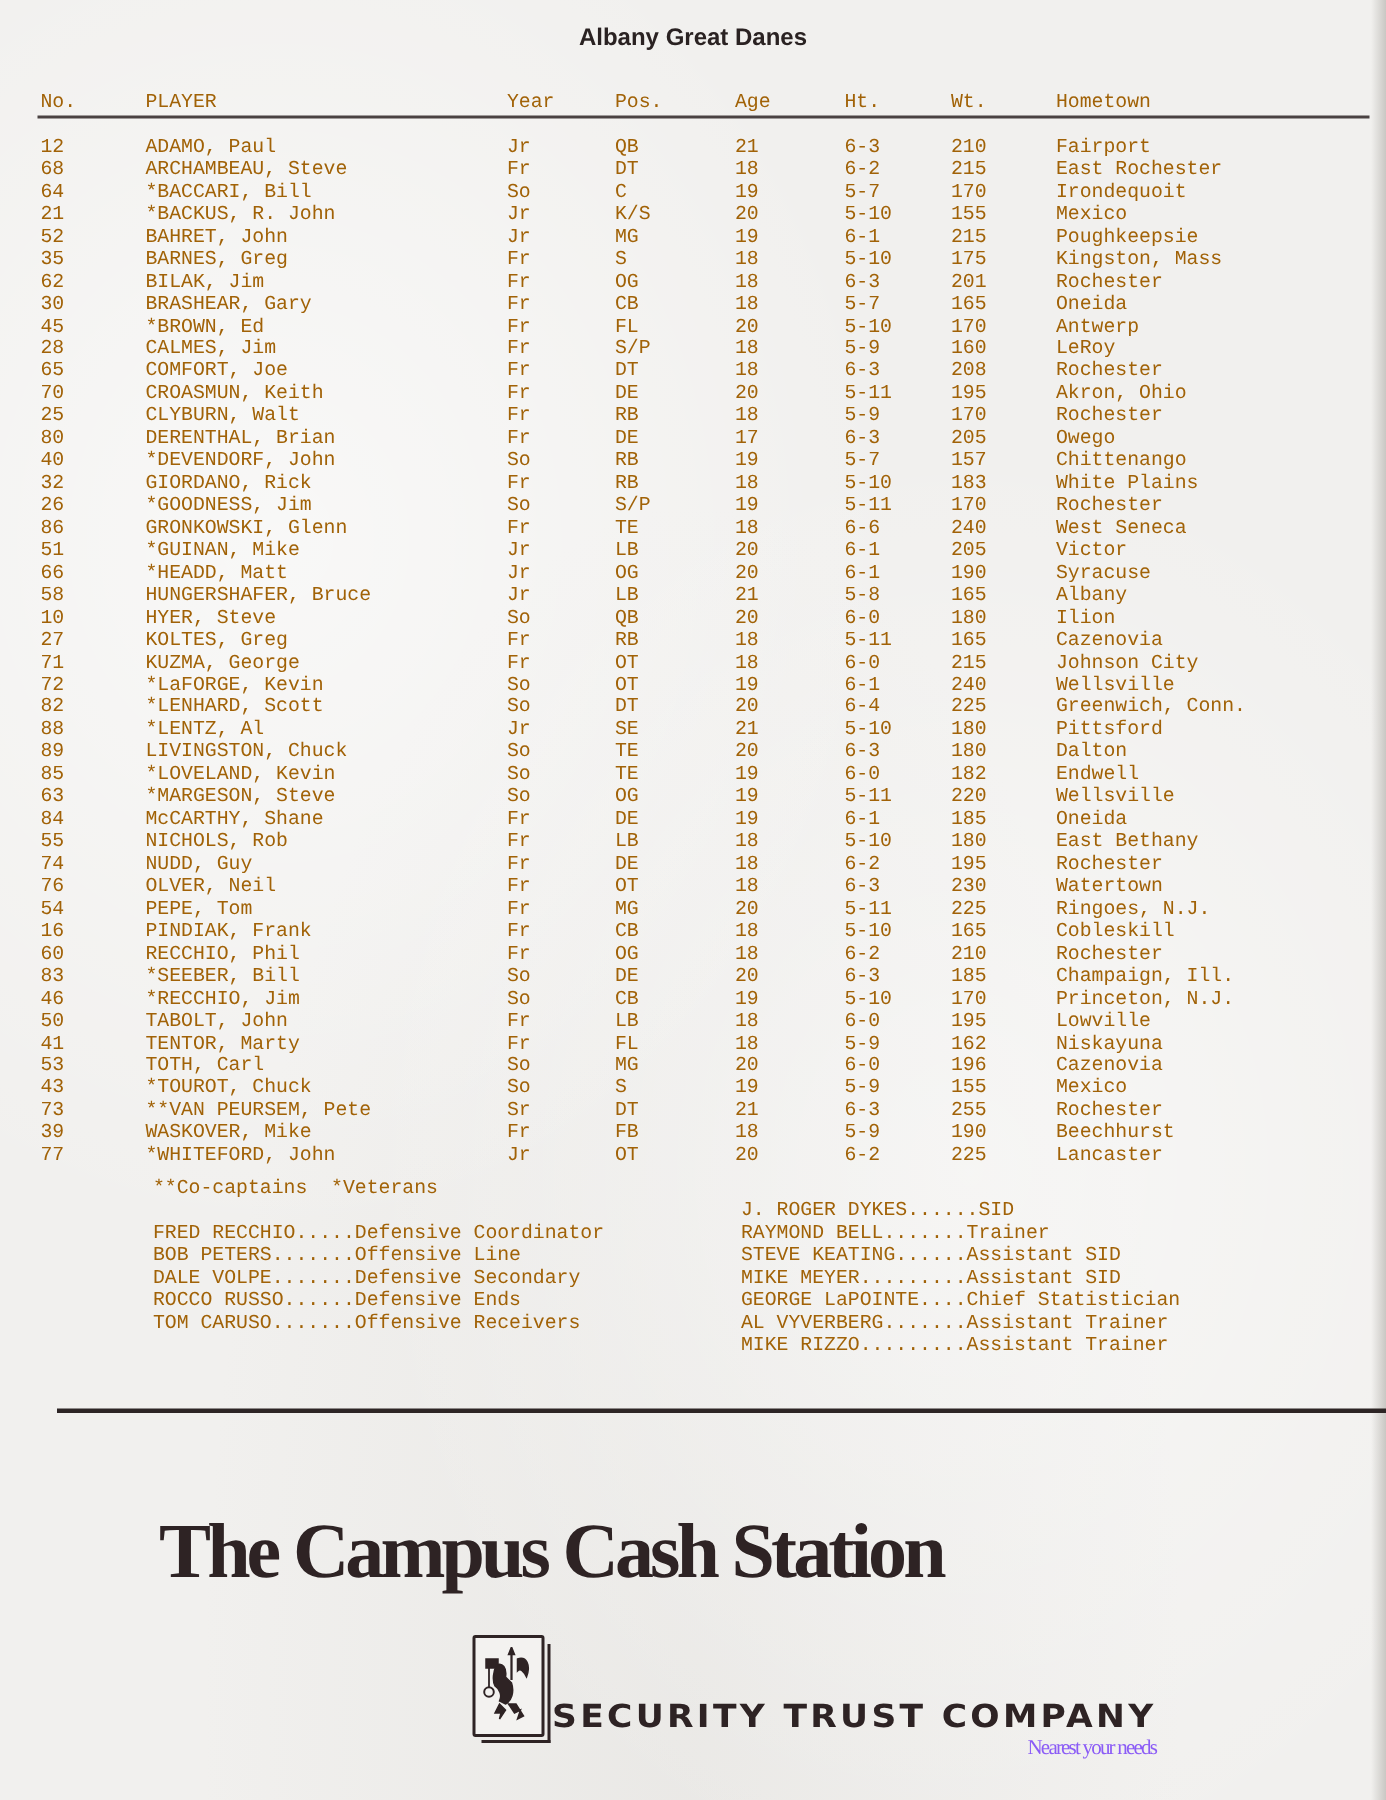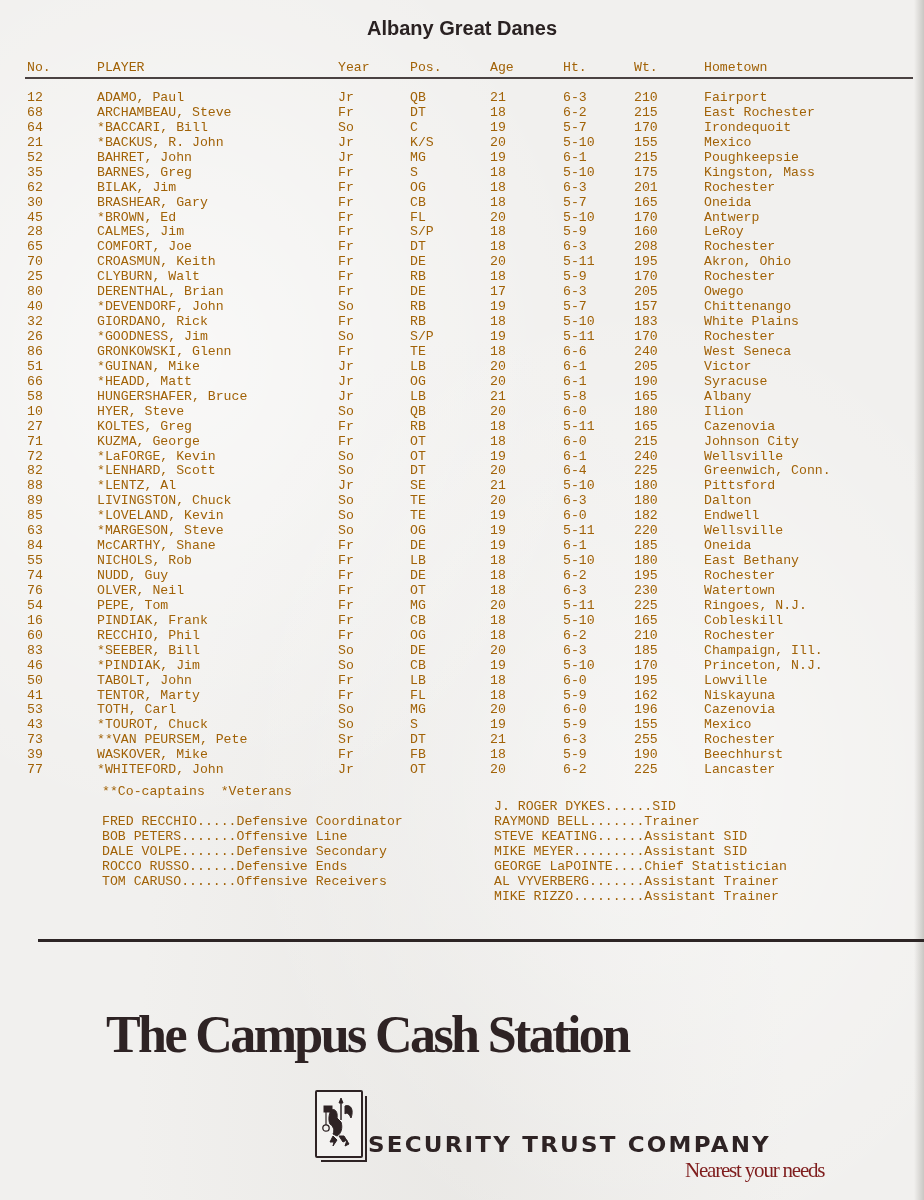--- a/index.html
+++ b/index.html
@@ -12,21 +12,21 @@
         radial-gradient(ellipse at 50% 95%, rgba(220,218,214,0.35), rgba(220,218,214,0) 50%);
       color: #2c2424;
       font-family: "Liberation Serif", serif;
     }
     .right-edge {
       position: absolute; top: 0; right: 0; width: 10px; height: 1200px;
       background: linear-gradient(to right, rgba(200,198,194,0), #c9c7c3);
     }
     .title {
       position: absolute; left: 0; width: 924px; top: 17px; text-align: center;
-      font-family: "Liberation Sans", sans-serif; font-weight: bold; font-size: 20px;
+      font-family: "Liberation Sans", sans-serif; font-weight: bold; font-size: 16px;
       color: #2a2222; letter-spacing: 0px;
     }
     .mono { font-family: Liberation Mono, monospace; font-size: 13.2px; color: #a16207; }
     .hdr {
       position: absolute; top: 60px; left: 0; width: 924px; height: 16px;
     }
     .hdr span { position: absolute; top: 0; white-space: pre; }
     .hdr-rule {
       position: absolute; top: 77px; left: 25px; width: 888px; height: 2px; background: #4a4242;
     }
@@ -63,22 +63,22 @@
     }
     .logo-box svg { position: absolute; left: 4px; top: 6px; }
     .company {
       position: absolute; top: 1133px; left: 368px;
       font-family: "DejaVu Sans", sans-serif; font-weight: bold; font-size: 23px;
       letter-spacing: 2.2px; color: #2e2324; white-space: pre; transform: scaleY(0.92);
       transform-origin: left top;
     }
     .tagline {
       position: absolute; top: 1158px; left: 685px;
-      font-family: "Liberation Serif", serif; font-size: 21px; letter-spacing: -1.2px;
-      color: #7f1d1d; white-space: pre;
+      font-family: "Liberation Serif", serif; font-size: 14px; letter-spacing: -1.2px;
+      color: #8b5cf6; white-space: pre;
     }
   </style>
 </head>
 <body>
 
 <div class="right-edge"></div>
 
 <div class="title">Albany Great Danes</div>
 
 <div class="hdr mono">
@@ -469,21 +469,21 @@
       <span class="c-name">*SEEBER, Bill</span>
       <span class="c-year">So</span>
       <span class="c-pos">DE</span>
       <span class="c-age">20</span>
       <span class="c-ht">6-3</span>
       <span class="c-wt">185</span>
       <span class="c-town">Champaign, Ill.</span>
     </div>
     <div class="row">
       <span class="c-no">46</span>
-      <span class="c-name">*PINDIAK, Jim</span>
+      <span class="c-name">*RECCHIO, Jim</span>
       <span class="c-year">So</span>
       <span class="c-pos">CB</span>
       <span class="c-age">19</span>
       <span class="c-ht">5-10</span>
       <span class="c-wt">170</span>
       <span class="c-town">Princeton, N.J.</span>
     </div>
     <div class="row">
       <span class="c-no">50</span>
       <span class="c-name">TABOLT, John</span>

